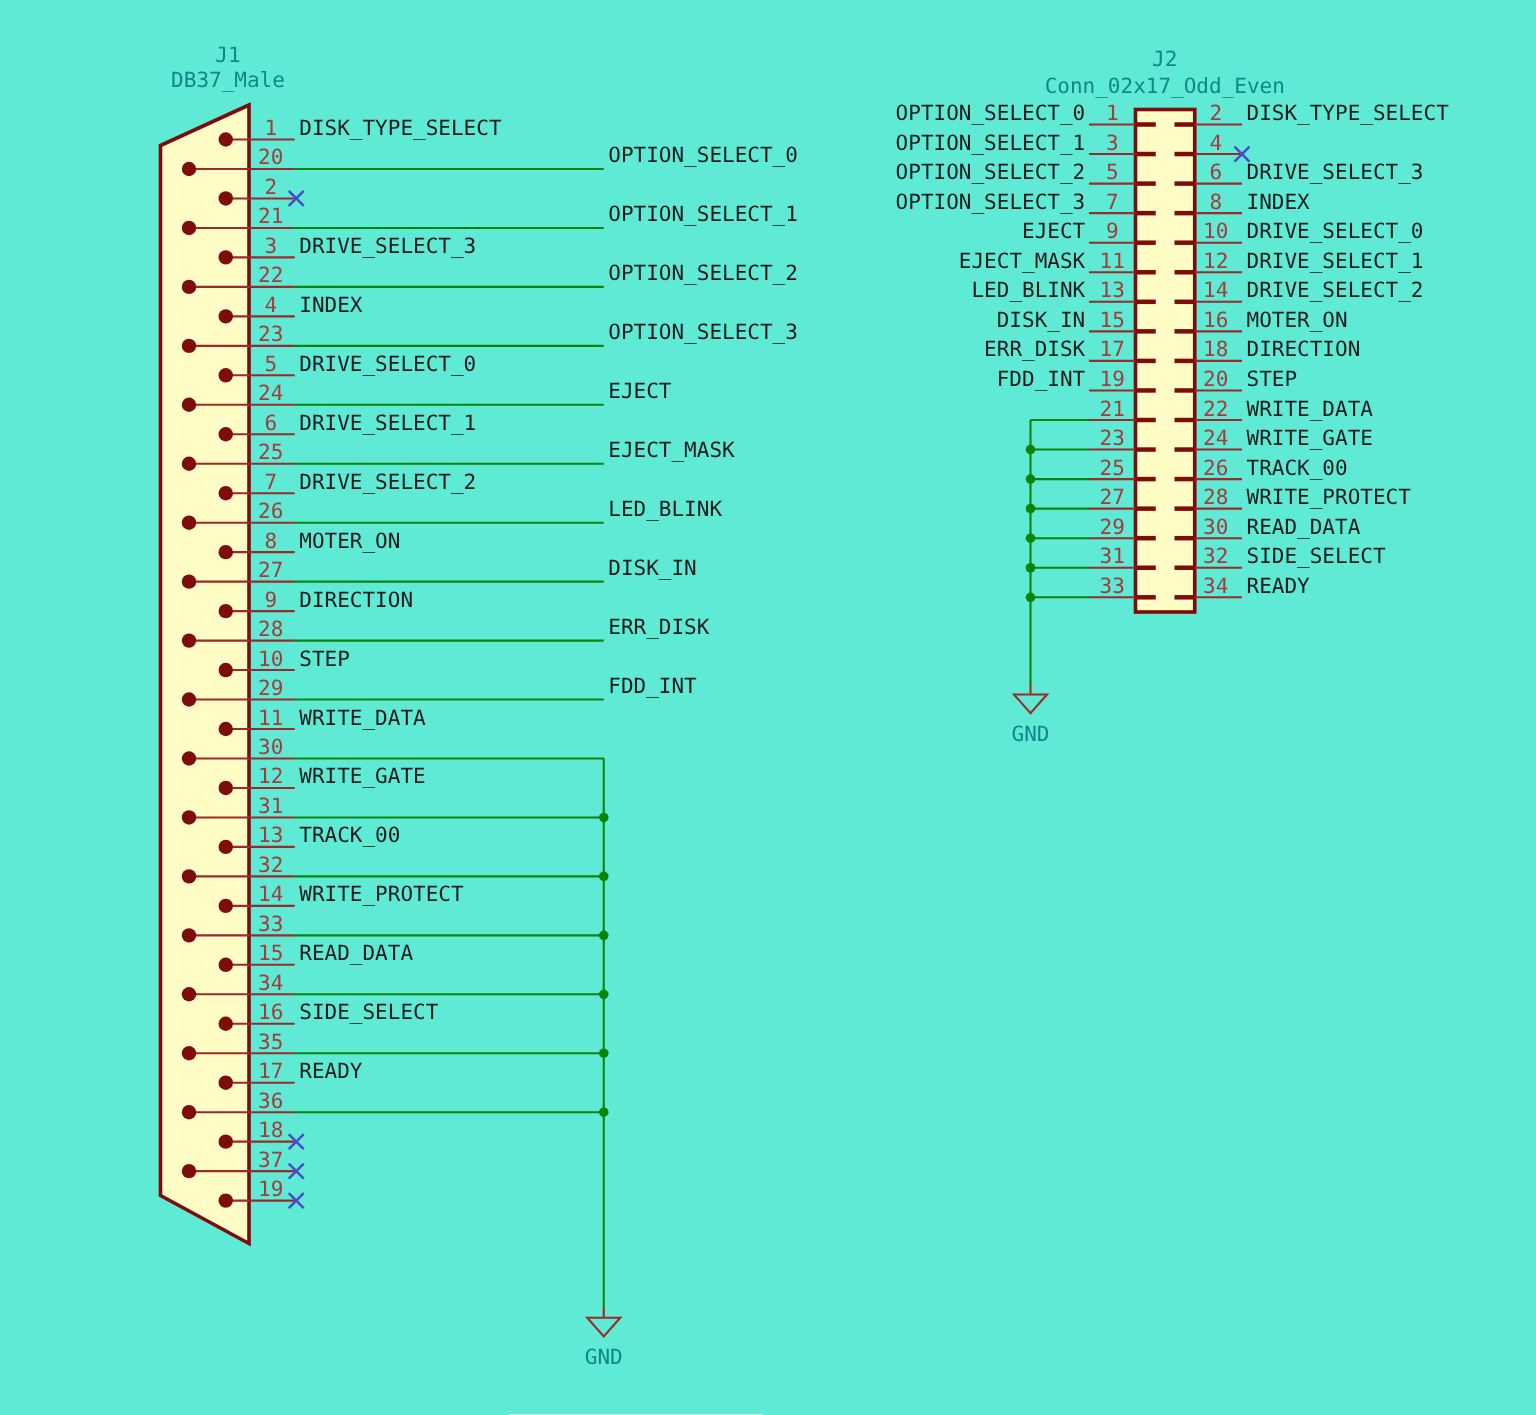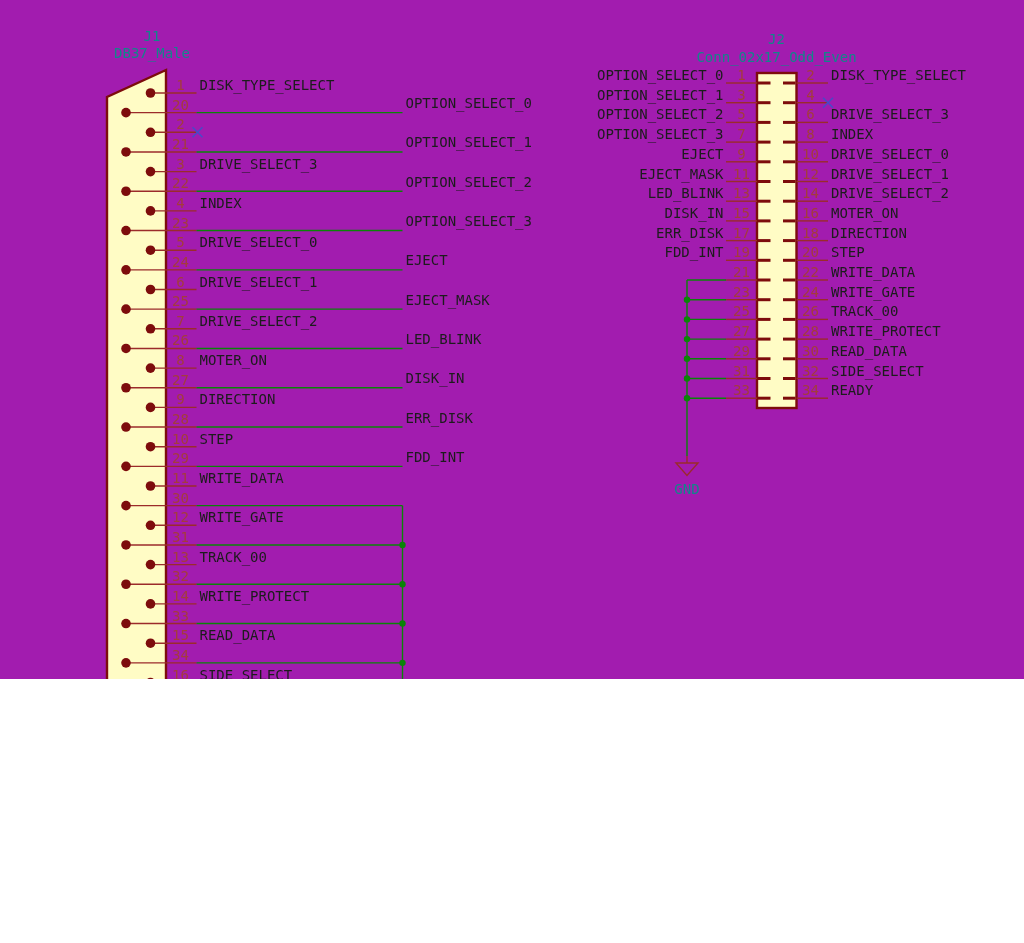--- a/index.html
+++ b/index.html
@@ -1,16 +1,16 @@
 <!DOCTYPE html>
 <html><head>
 <meta charset="utf-8">
 <style>
   html,body{margin:0;padding:0;background:#ffffff;}
-  #stage{position:relative;width:1024px;height:679px;background:#a21caf;overflow:hidden;}
+  #stage{position:relative;width:1024px;height:943px;background:#5eead4;overflow:hidden;}
   svg text{font-family:"DejaVu Sans Mono","Liberation Mono",monospace;font-size:14px;}
 </style>
 </head>
 <body>
 
 <div id="stage">
   <svg id="schematic" width="1024" height="943" viewBox="0 0 1024 943">
       <g>
         <text font-size="14" x="152" y="41" text-anchor="middle" fill="#12868a">J1</text>
         <text font-size="14" x="152" y="58" text-anchor="middle" fill="#12868a">DB37_Male</text>

